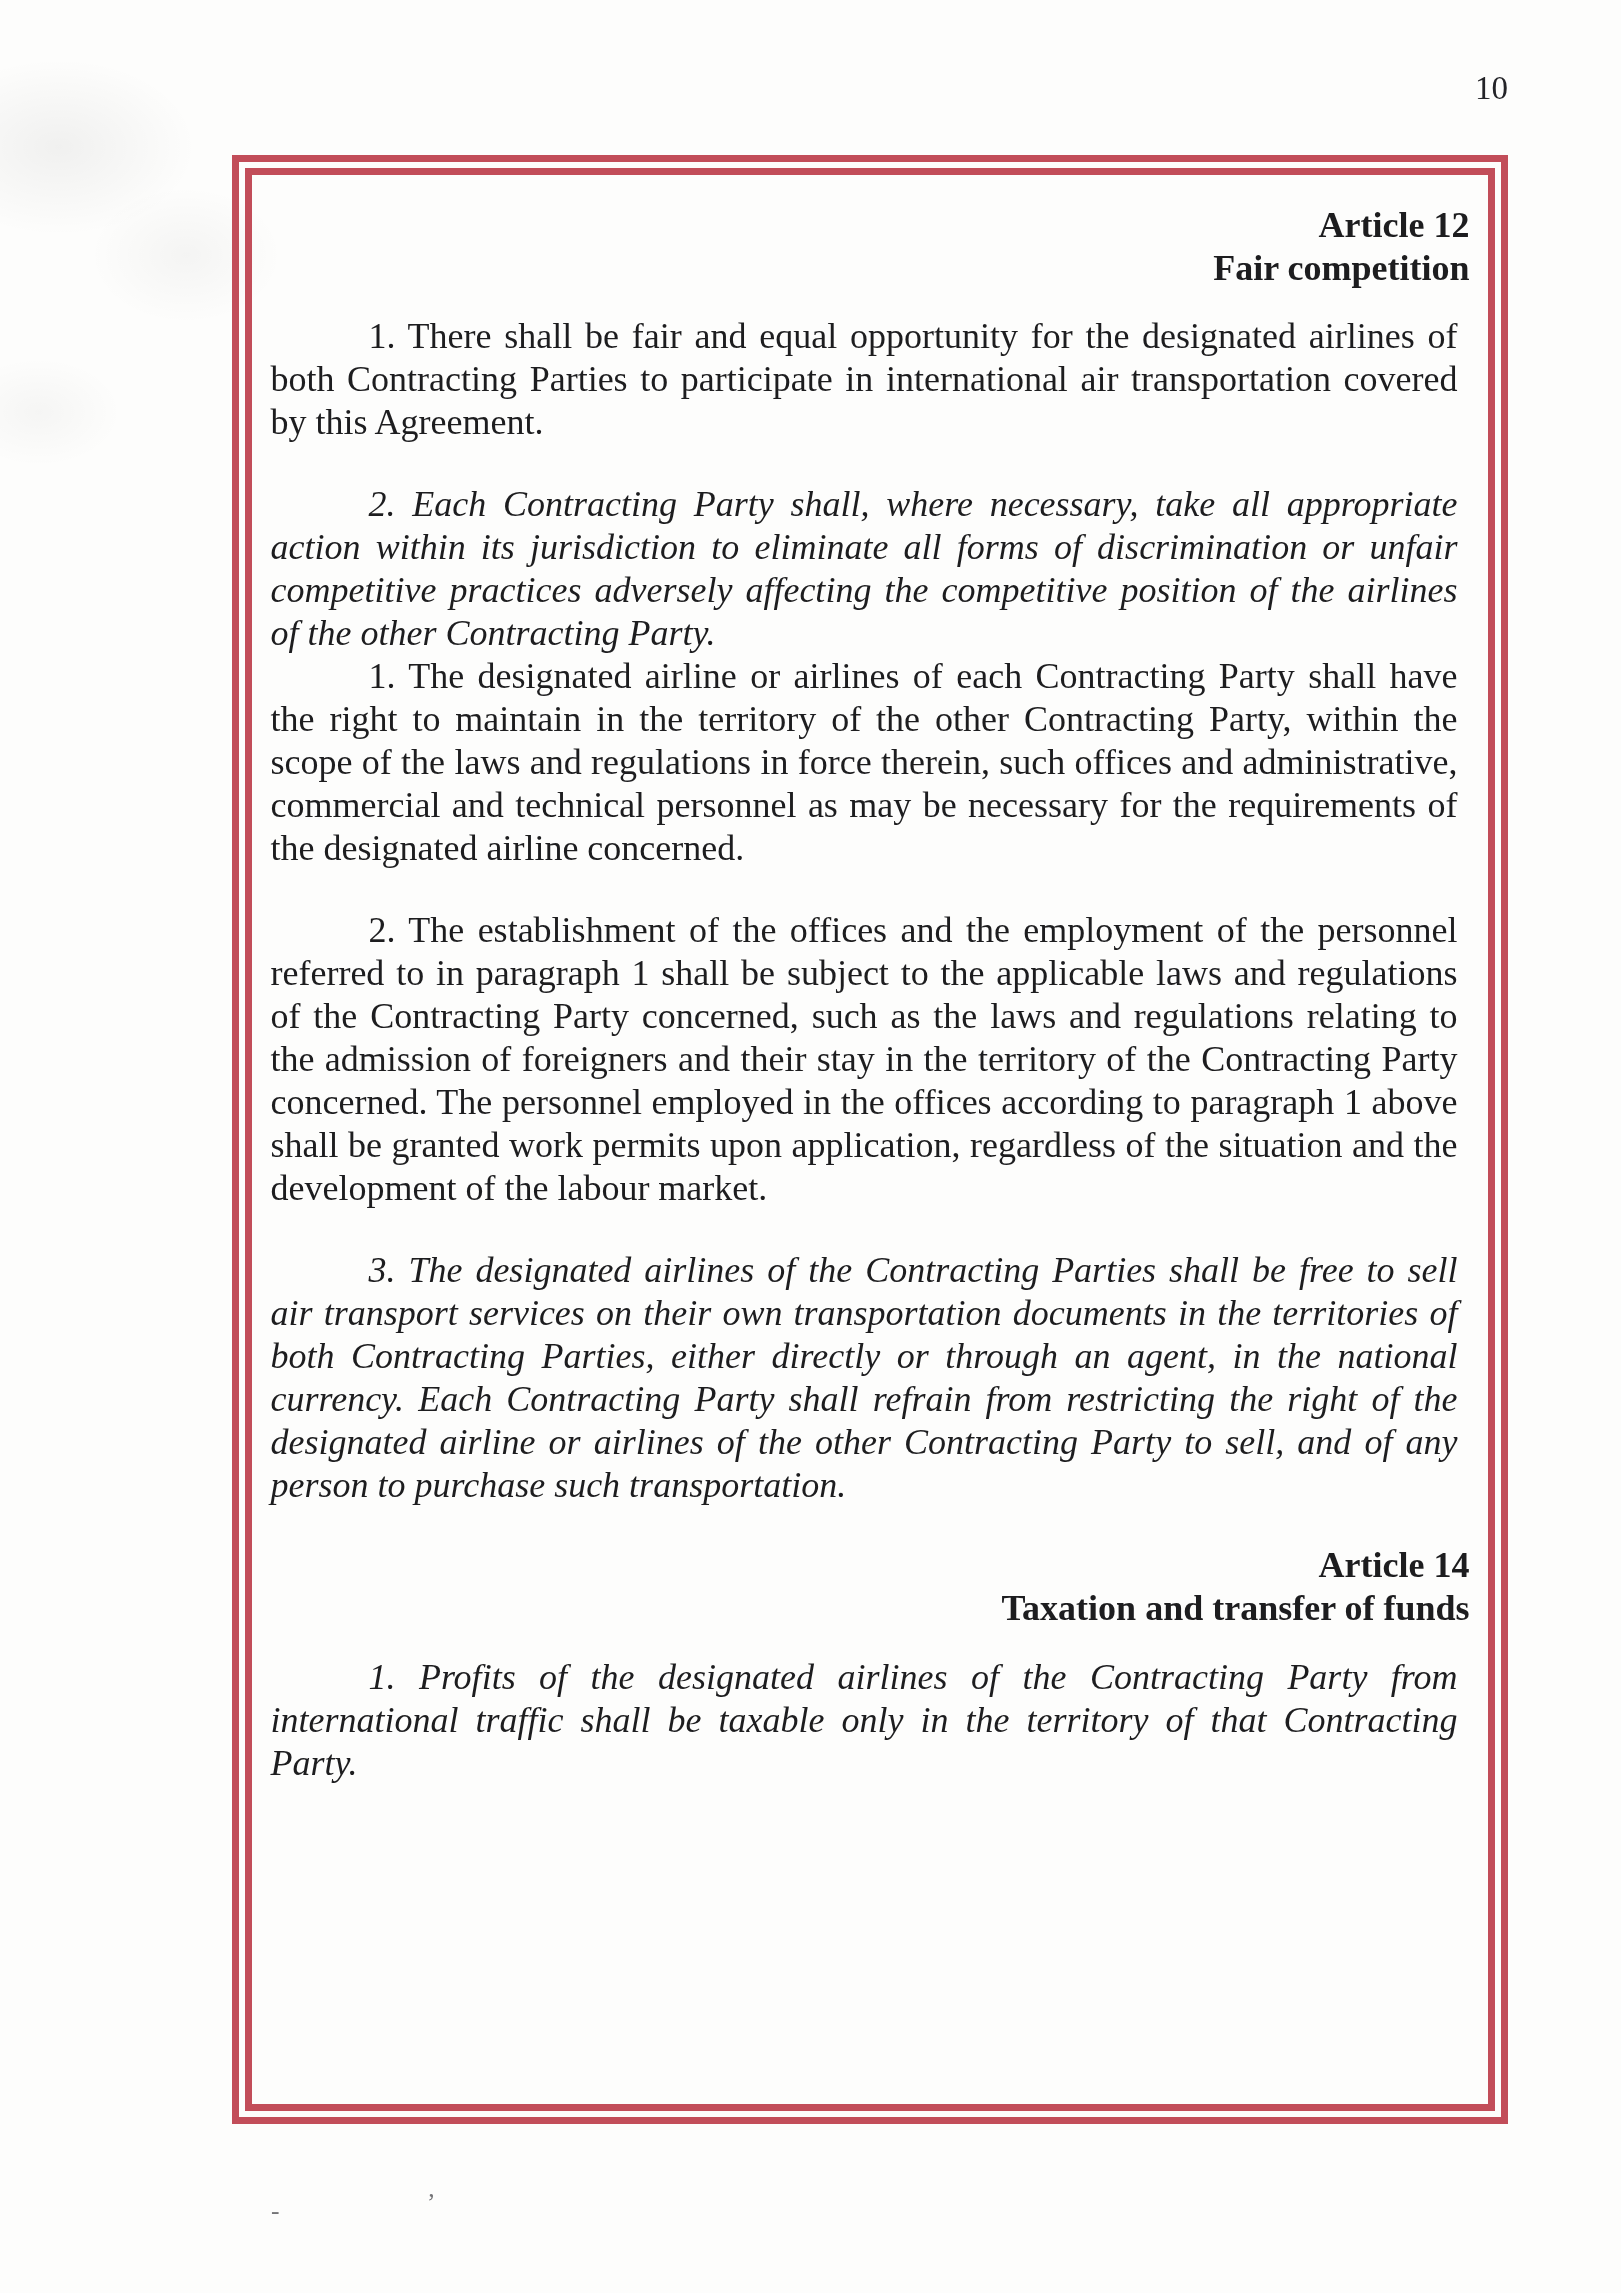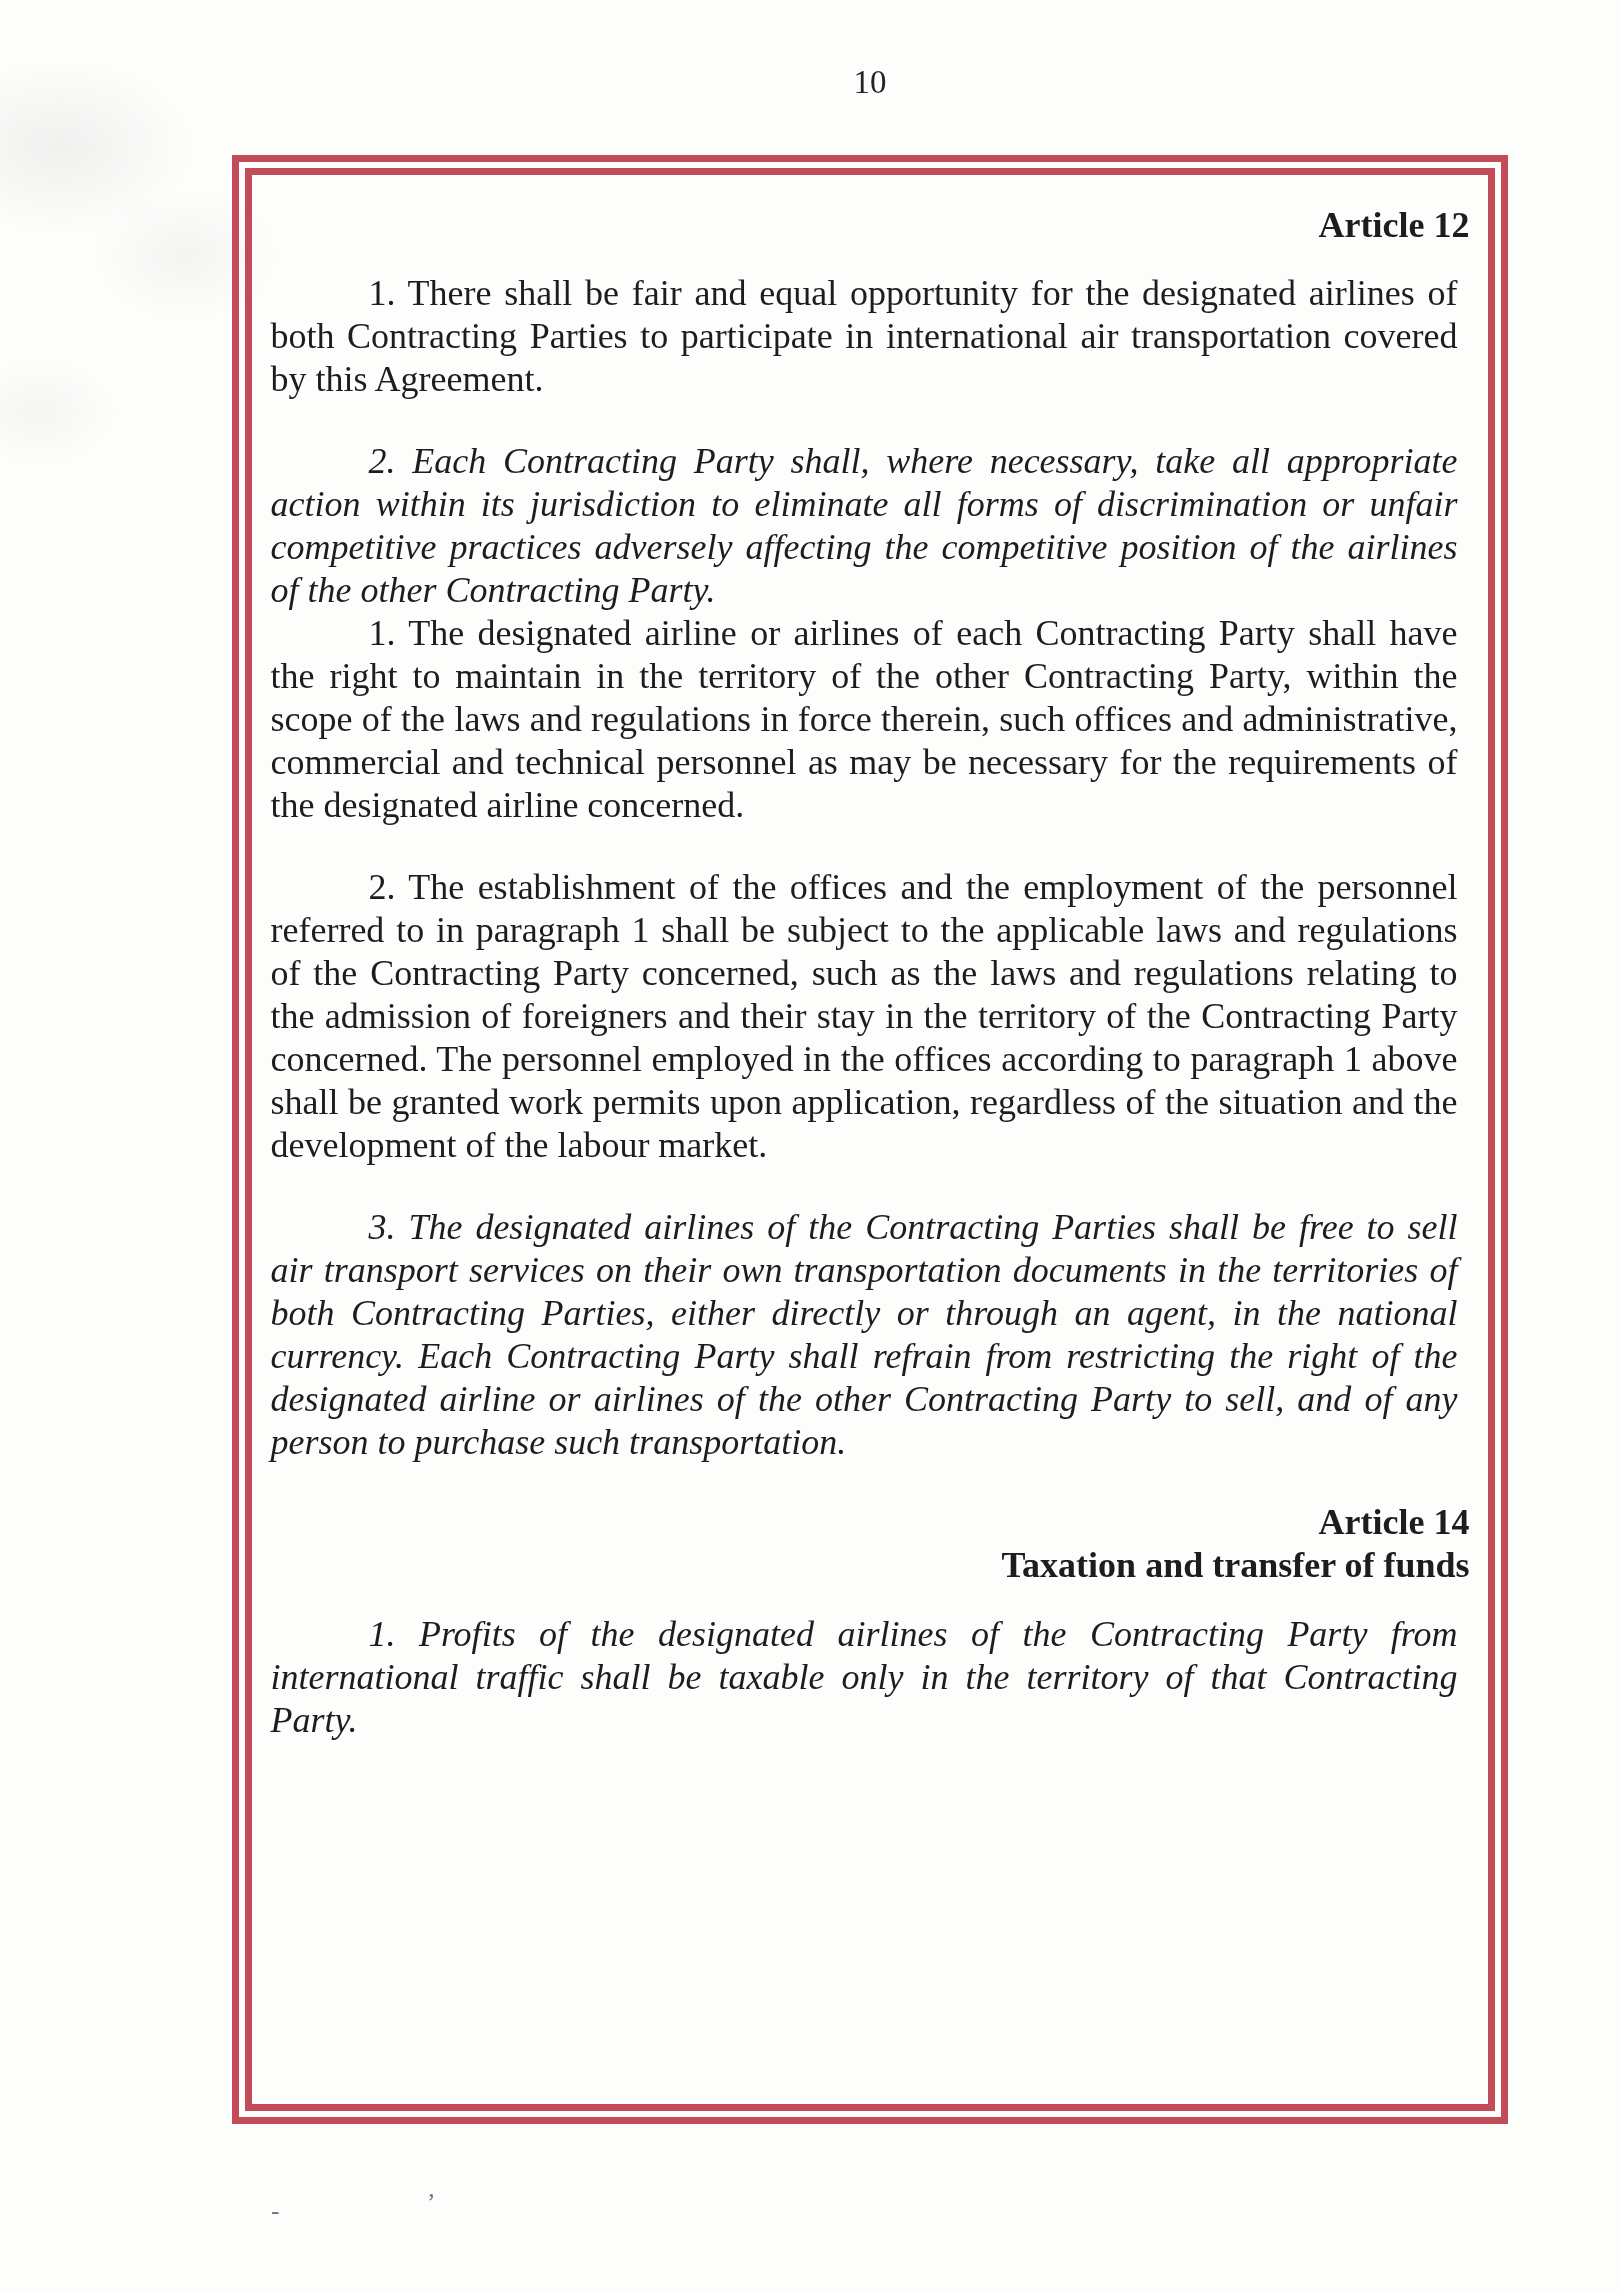--- a/index.html
+++ b/index.html
@@ -15,24 +15,24 @@
     background:
       radial-gradient(ellipse 196px 127px at 59px 147px, rgba(0,0,0,0.05), transparent 70%),
       radial-gradient(ellipse 137px 98px at 186px 255px, rgba(0,0,0,0.035), transparent 70%),
       radial-gradient(ellipse 118px 78px at 39px 412px, rgba(0,0,0,0.03), transparent 70%),
       #fdfdfc;
     font-family: "Liberation Serif", serif;
     color: var(--text-ink, #1d1d1f);
   }
   .page-number {
     position: absolute;
-    top: 63px;
+    top: 69px;
     left: 232px;
     width: 1276px;
-    text-align: center;
+    text-align: right;
     font-size: 33px;
     line-height: 39px;
     color: #242428;
   }
   .border-outer {
     position: absolute;
     left: 232px;
     top: 155px;
     width: 1276px;
     height: 1969px;
@@ -86,20 +86,21 @@
 
   <div class="page-number">10</div>
 
   <div class="border-outer">
     <div class="border-inner">
       <div class="content">
 
         <div class="section">
           <div class="article-heading">
             <div class="article-title">Article 12</div>
+            <div class="article-subtitle">Fair competition</div>
           </div>
           <p class="para">1. There shall be fair and equal opportunity for the designated airlines of both Contracting Parties to participate in international air transportation covered by this Agreement.</p>
           <p class="para">2. Each Contracting Party shall, where necessary, take all appropriate action within its jurisdiction to eliminate all forms of discrimination or unfair competitive practices adversely affecting the competitive position of the airlines of the other Contracting Party.</p>
         </div>
 
         <div class="section">
           <p class="para">1. The designated airline or airlines of each Contracting Party shall have the right to maintain in the territory of the other Contracting Party, within the scope of the laws and regulations in force therein, such offices and administrative, commercial and technical personnel as may be necessary for the requirements of the designated airline concerned.</p>
           <p class="para">2. The establishment of the offices and the employment of the personnel referred to in paragraph 1 shall be subject to the applicable laws and regulations of the Contracting Party concerned, such as the laws and regulations relating to the admission of foreigners and their stay in the territory of the Contracting Party concerned. The personnel employed in the offices according to paragraph 1 above shall be granted work permits upon application, regardless of the situation and the development of the labour market.</p>
           <p class="para">3. The designated airlines of the Contracting Parties shall be free to sell air transport services on their own transportation documents in the territories of both Contracting Parties, either directly or through an agent, in the national currency. Each Contracting Party shall refrain from restricting the right of the designated airline or airlines of the other Contracting Party to sell, and of any person to purchase such transportation.</p>
         </div>

